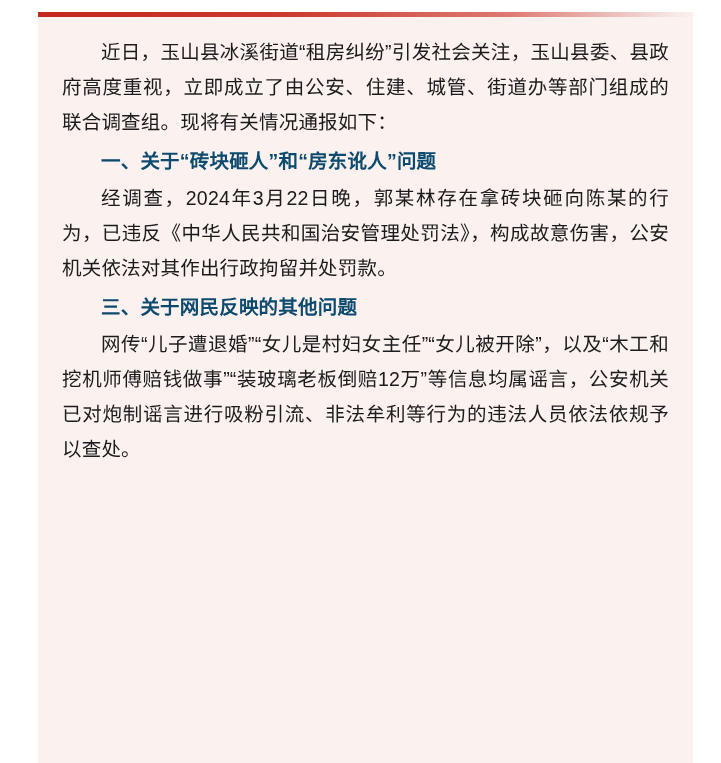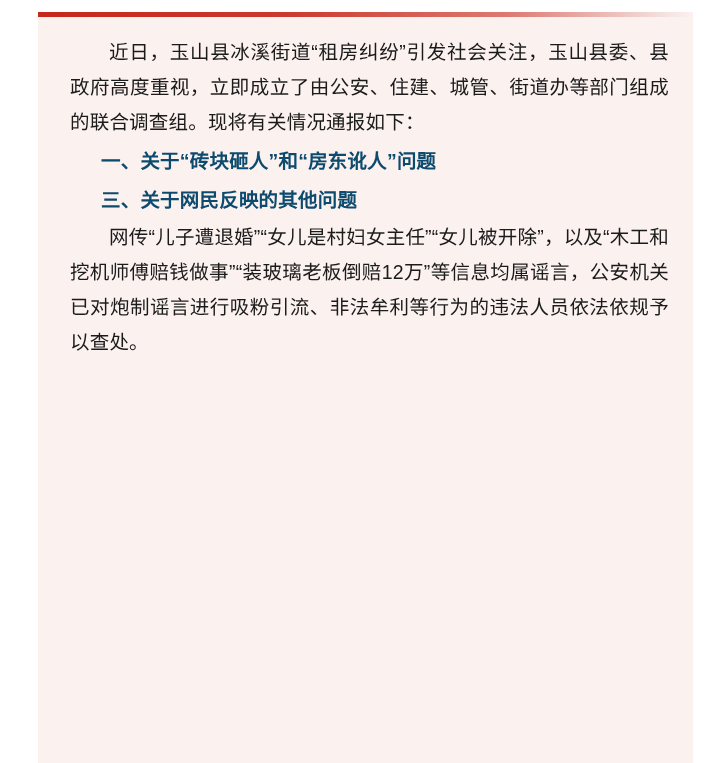--- a/index.html
+++ b/index.html
@@ -47,21 +47,21 @@
 
   .doc-body {
     font-size: 19.5px;
     line-height: 35px;
     color: #1b1b1b;
     text-align: justify;
     text-justify: inter-ideograph;
   }
 
   p.para {
-    margin: 0 0 2px 8px;
+    margin: 0 0 2px 0;
     text-indent: 2em;
     letter-spacing: 0.2px;
   }
 
   h3.section-heading {
     margin: 4px 0 2px 0;
     font-size: 19.5px;
     line-height: 35px;
     font-weight: bold;
     text-indent: 2em;
@@ -76,20 +76,21 @@
 
   <div class="accent-rule"></div>
 
   <div class="notice-card">
     <div class="doc-body">
 
       <p class="para">近日，玉山县冰溪街道“租房纠纷”引发社会关注，玉山县委、县政府高度重视，立即成立了由公安、住建、城管、街道办等部门组成的联合调查组。现将有关情况通报如下：</p>
 
       <h3 class="section-heading">一、关于“砖块砸人”和“房东讹人”问题</h3>
 
+      <p class="para">经调查，2024年3月22日晚，郭某林存在拿砖块砸向陈某的行为，已违反《中华人民共和国治安管理处罚法》，构成故意伤害，公安机关依法对其作出行政拘留并处罚款。</p>
 
 
 
 
       <h3 class="section-heading">三、关于网民反映的其他问题</h3>
 
 
       <p class="para">网传“儿子遭退婚”“女儿是村妇女主任”“女儿被开除”，以及“木工和挖机师傅赔钱做事”“装玻璃老板倒赔12万”等信息均属谣言，公安机关已对炮制谣言进行吸粉引流、非法牟利等行为的违法人员依法依规予以查处。</p>
 
     </div>

